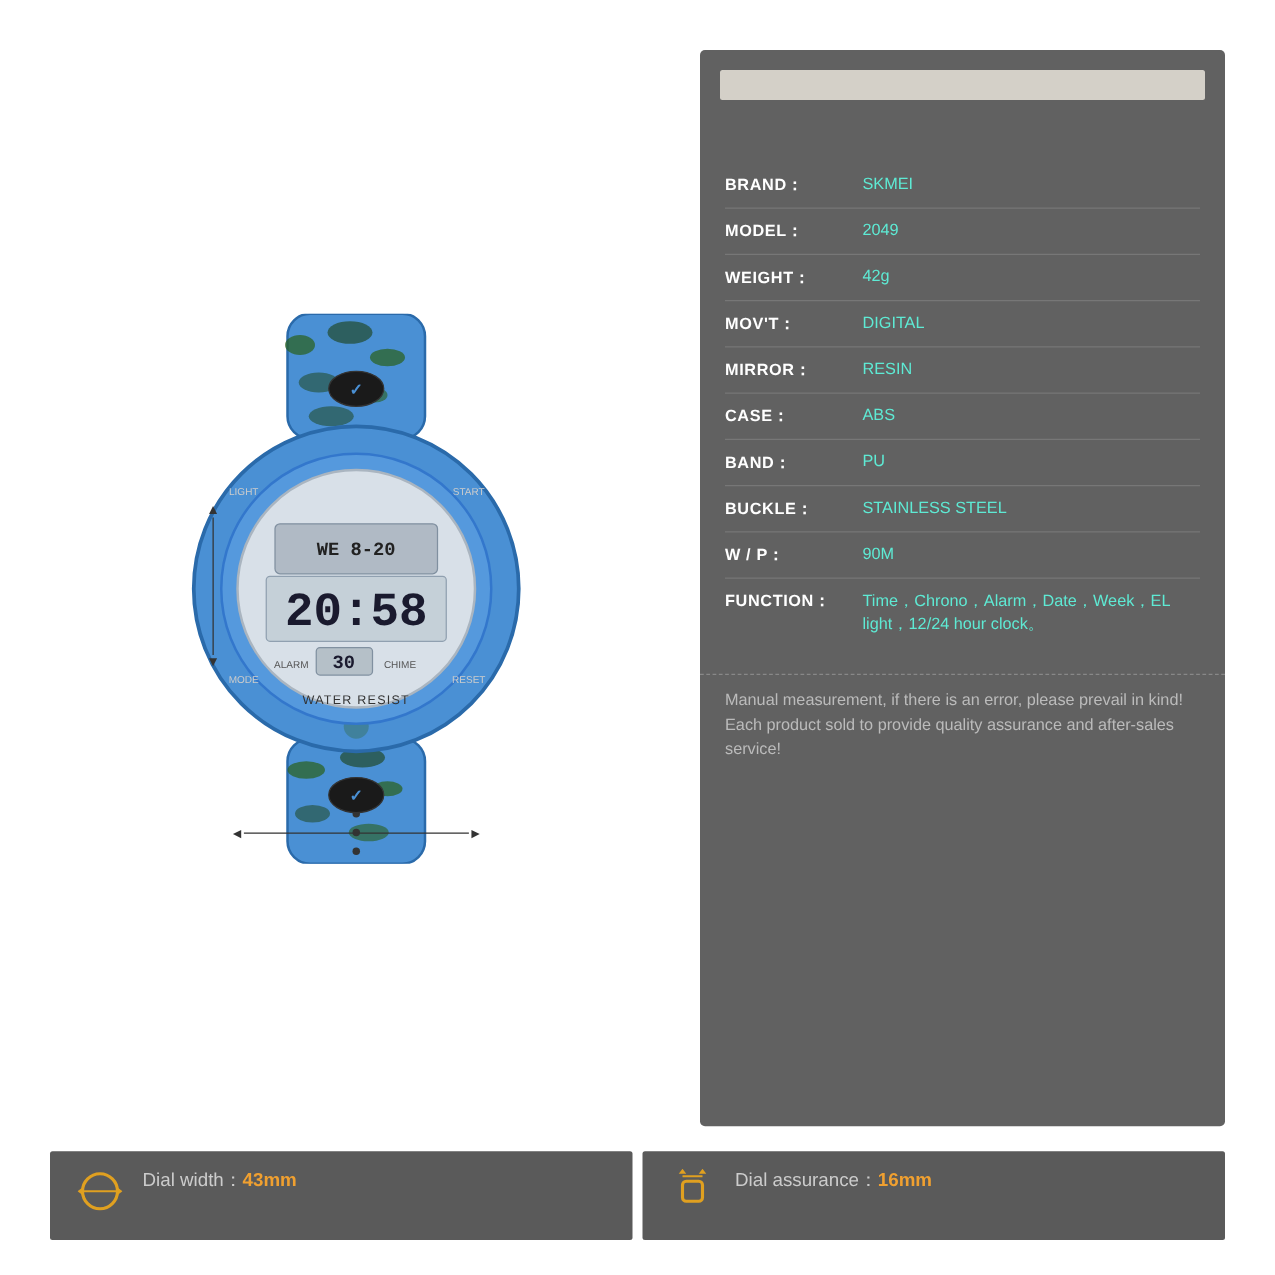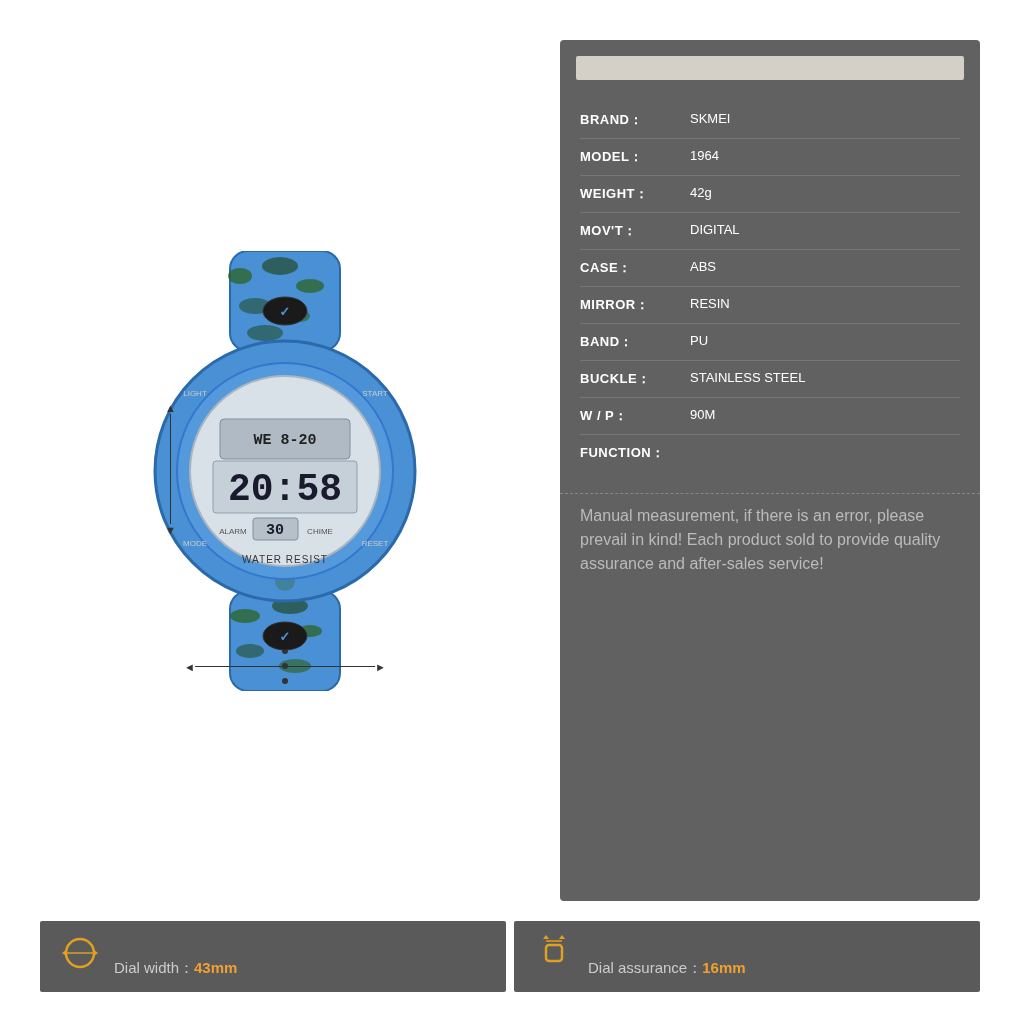--- a/index.html
+++ b/index.html
@@ -58,20 +58,21 @@
       font-size: 22px;
       font-weight: bold;
       color: #555;
       letter-spacing: 1px;
     }
 
     .info-rows {
       padding: 22px 20px;
       display: flex;
       flex-direction: column;
+      margin-top: 28px;
     }
 
     .info-row {
       display: flex;
       flex-direction: row;
       align-items: flex-start;
       padding: 9px 0;
       border-bottom: 1px solid #777;
     }
 
@@ -81,48 +82,48 @@
 
     .info-key {
       font-weight: bold;
       color: #fff;
       font-size: 13px;
       min-width: 110px;
       letter-spacing: 0.5px;
     }
 
     .info-value {
-      color: #ffffff;
+      color: #5eead4;
       font-size: 13px;
       flex: 1;
     }
 
     .info-note {
       padding: 10px 20px 0 20px;
       color: #bbb;
-      font-size: 16px;
+      font-size: 13px;
       line-height: 1.5;
       border-top: 1px dashed #888;
       margin: 0 0 0 0;
     }
 
     
     .specs-section {
       display: grid;
       grid-template-columns: 1fr 1fr;
       grid-template-rows: auto auto;
       gap: 8px;
     }
 
     .spec-card {
       background: #5a5a5a;
       border-radius: 2px;
       padding: 14px 20px;
       display: flex;
-      align-items: flex-end;
+      align-items: flex-start;
       gap: 14px;
     }
 
     .spec-icon {
       color: #e0a020;
       font-size: 26px;
       min-width: 40px;
       text-align: center;
     }
 
@@ -260,52 +261,53 @@
         <span></span>
       </div>
       <div class="info-rows">
 
       <div class="info-row">
             <span class="info-key">BRAND：</span>
             <span class="info-value">SKMEI</span>
           </div>
           <div class="info-row">
             <span class="info-key">MODEL：</span>
-            <span class="info-value">1964</span>
+            <span class="info-value">2049</span>
           </div>
           <div class="info-row">
             <span class="info-key">WEIGHT：</span>
             <span class="info-value">42g</span>
           </div>
           <div class="info-row">
             <span class="info-key">MOV'T：</span>
             <span class="info-value">DIGITAL</span>
           </div>
           <div class="info-row">
+            <span class="info-key">MIRROR：</span>
+            <span class="info-value">RESIN</span>
+          </div>
+          <div class="info-row">
             <span class="info-key">CASE：</span>
             <span class="info-value">ABS</span>
           </div>
           <div class="info-row">
-            <span class="info-key">MIRROR：</span>
-            <span class="info-value">RESIN</span>
-          </div>
-          <div class="info-row">
             <span class="info-key">BAND：</span>
             <span class="info-value">PU</span>
           </div>
           <div class="info-row">
             <span class="info-key">BUCKLE：</span>
             <span class="info-value">STAINLESS STEEL</span>
           </div>
           <div class="info-row">
             <span class="info-key">W / P：</span>
             <span class="info-value">90M</span>
           </div>
           <div class="info-row">
             <span class="info-key">FUNCTION：</span>
+            <span class="info-value">Time，Chrono，Alarm，Date，Week，EL light，12/24 hour clock。</span>
           </div>
         </div>
       <div class="info-note">Manual measurement, if there is an error, please prevail in kind!
 Each product sold to provide quality assurance and after-sales service!</div>
     </div>
   </div>
 
   <div class="specs-section">
 
   <div class="spec-card">

